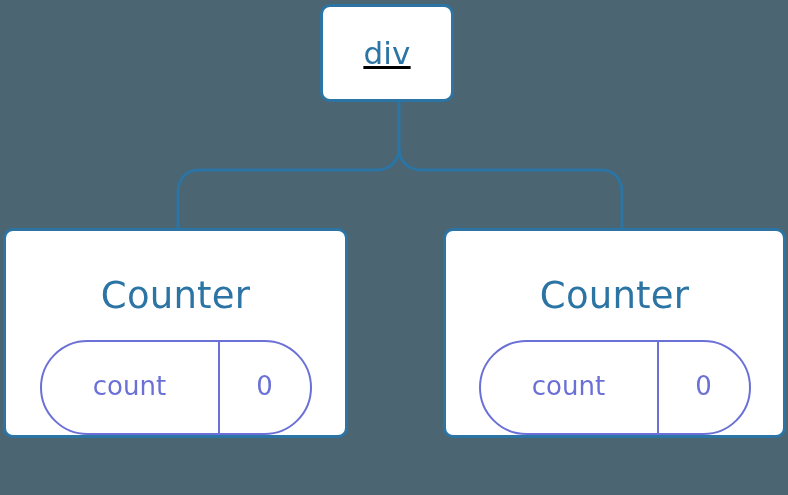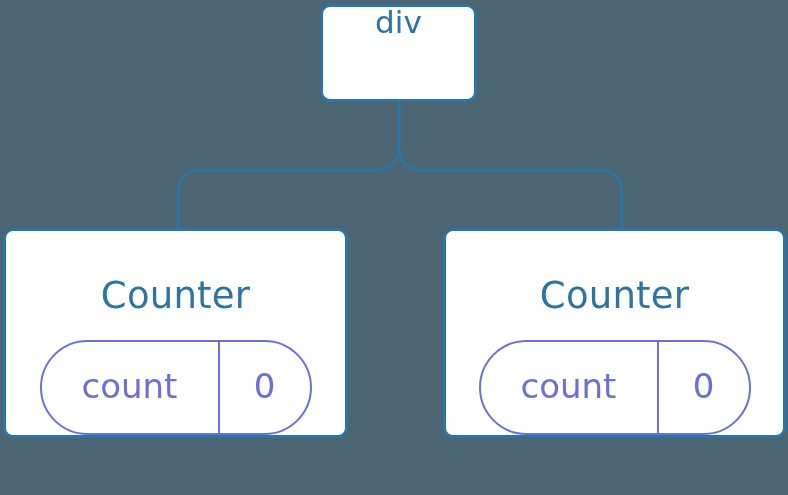--- a/index.html
+++ b/index.html
@@ -37,22 +37,24 @@
     border-radius: 10px;
     display: flex;
     flex-direction: column;
     align-items: center;
   }
 
   
   #node-root {
     left: 320px;
     top: 4px;
-    width: 157px;
+    width: 134px;
     height: 98px;
+    justify-content: center;
+    text-decoration: underline;
   }
   .root-label {
     color: #2b74a4;
     font-size: 31px;
     line-height: 1;
     letter-spacing: 0.2px;
   }
 
   
   .node-child {
@@ -86,21 +88,21 @@
     border: 2px solid #6b70d6;
     border-radius: 49px;
     overflow: hidden;
   }
   .pill-key,
   .pill-value {
     display: flex;
     align-items: center;
     justify-content: center;
     color: #6b70d6;
-    font-size: 34px;
+    font-size: 26px;
     line-height: 1;
   }
   .pill-key {
     width: 176px;
     padding-bottom: 3px;
   }
   .pill-value {
     width: 90px;
     border-left: 2px solid #6b70d6;
     padding-bottom: 3px;

